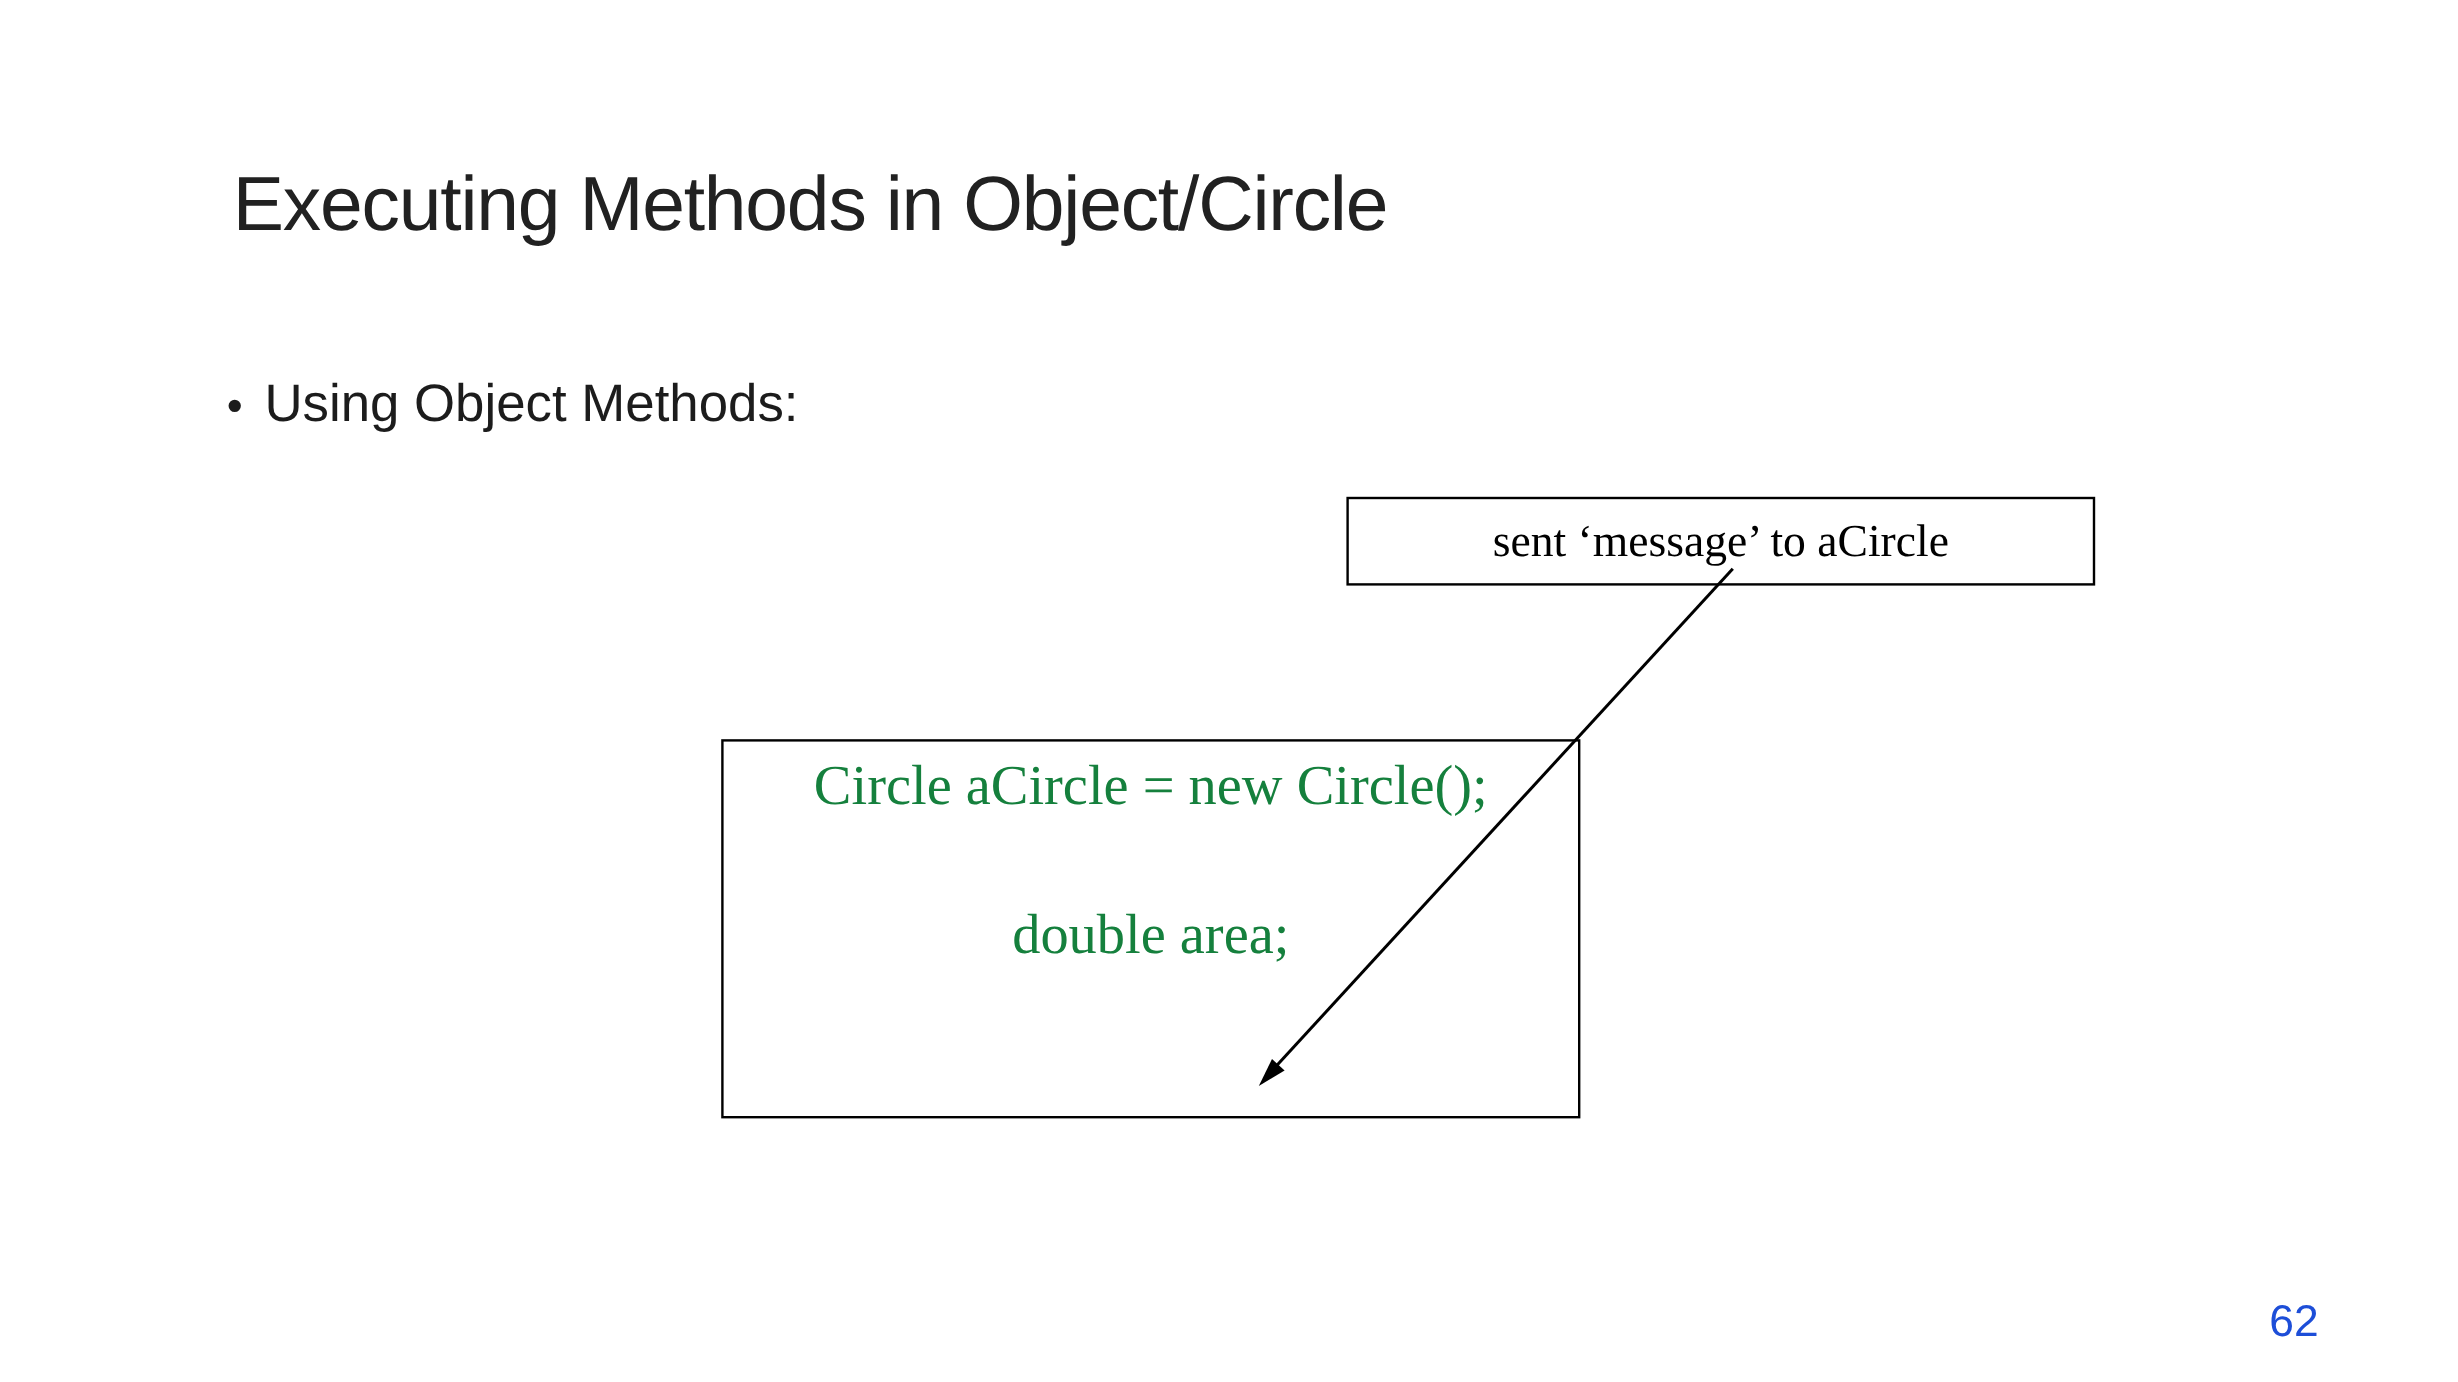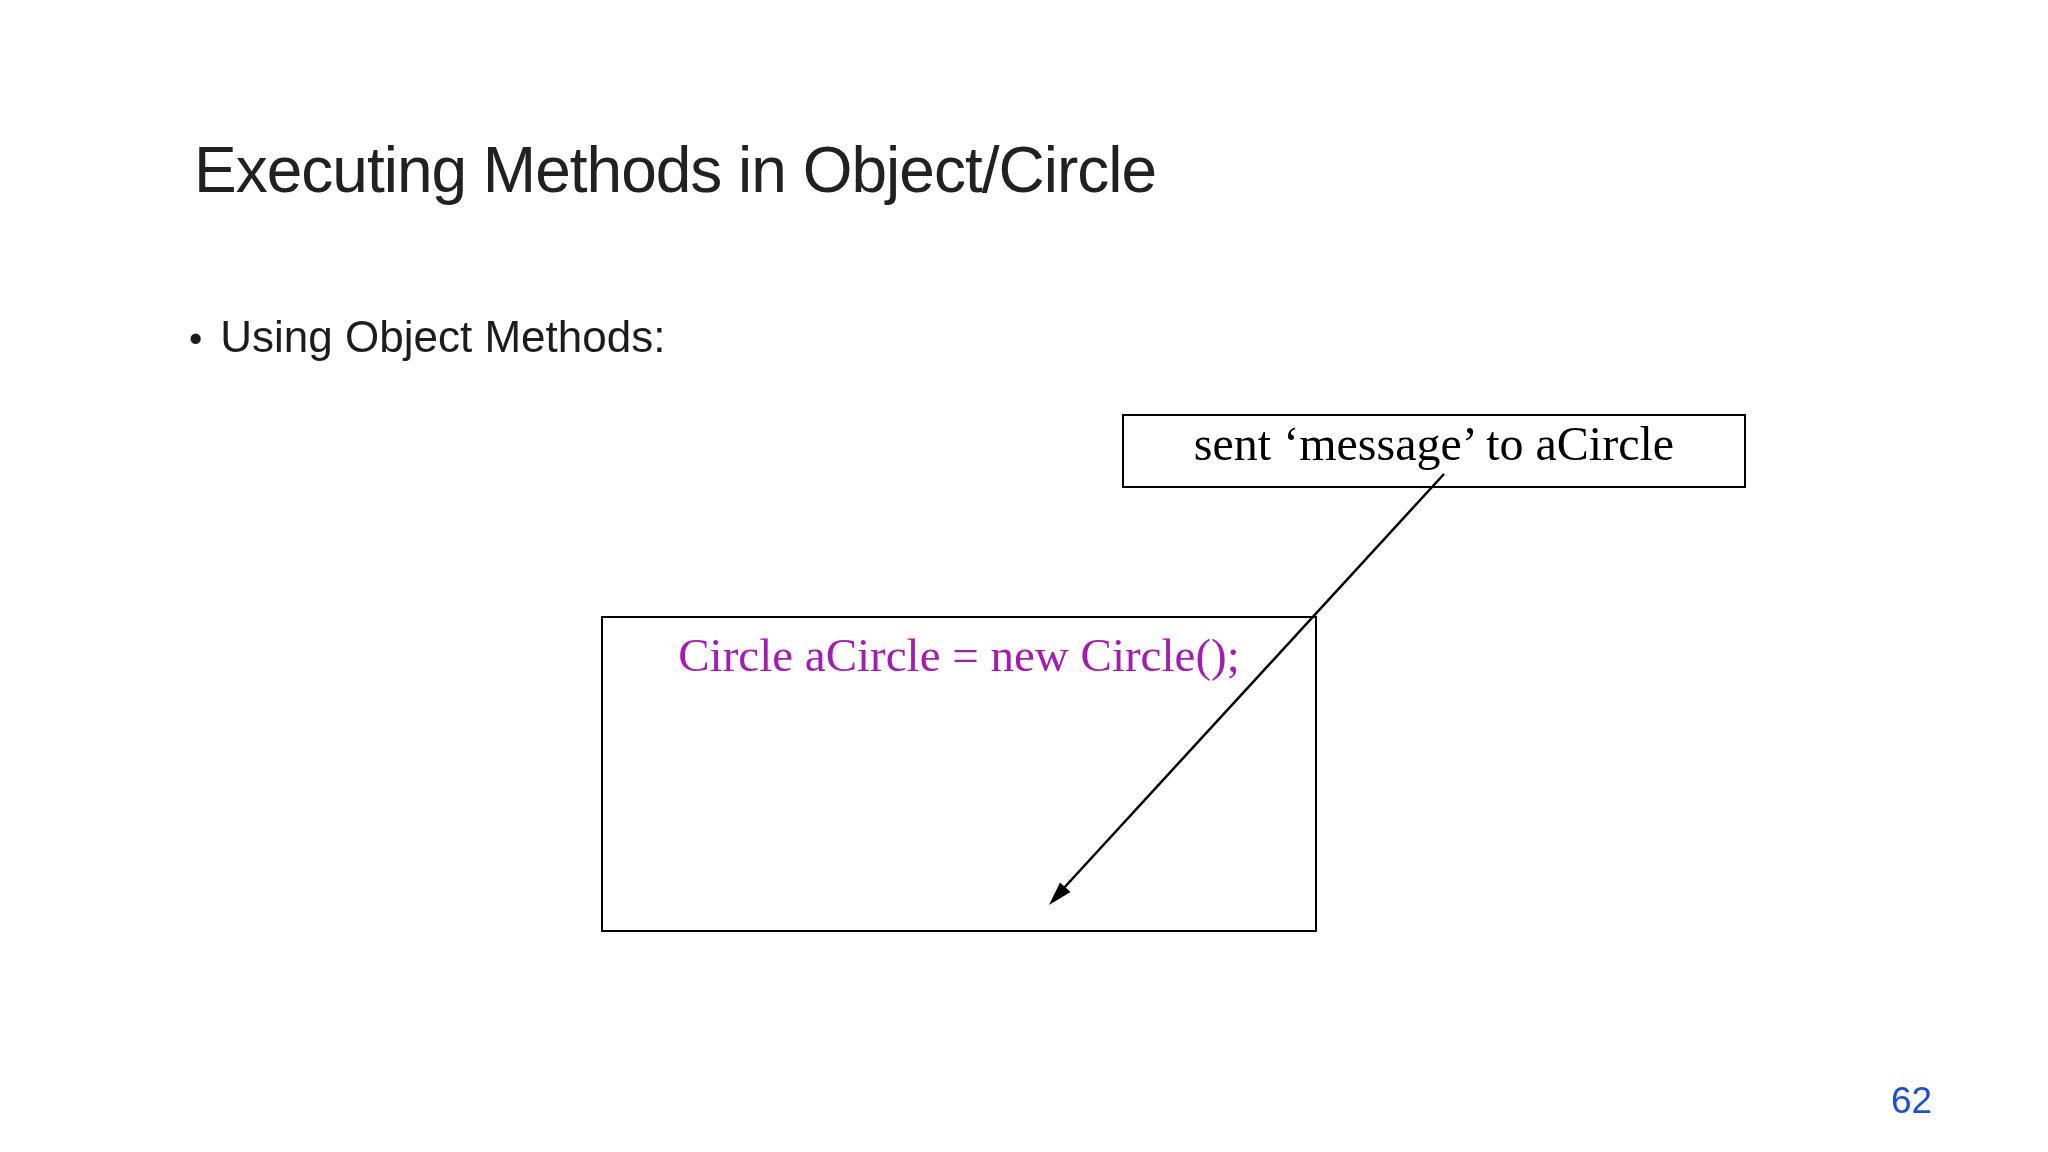--- a/index.html
+++ b/index.html
@@ -45,42 +45,43 @@
     color: #000000;
   }
   #message-box {
     left: 1085px;
     top: 414px;
     width: 624px;
     height: 74px;
     border: 2px solid #000000;
     box-sizing: border-box;
     display: flex;
+    align-items: center;
     justify-content: center;
-    font-size: 48px;
+    font-size: 38px;
     white-space: nowrap;
     background: transparent;
   }
   #code-box {
     left: 564px;
     top: 616px;
     width: 716px;
     height: 316px;
     border: 2px solid #000000;
     box-sizing: border-box;
     padding-top: 6px;
     text-align: center;
     background: transparent;
   }
   .code-line {
     height: 62px;
     line-height: 62px;
     font-size: 47px;
     font-family: "Liberation Serif", "DejaVu Serif", serif;
-    color: #a21caf;
+    color: #15803d;
     white-space: nowrap;
   }
   .code-line.highlight {
     color: #2A6EBB;
   }
   #page-number {
     left: 1854px;
     top: 1080px;
     font-size: 37px;
     color: #1d4ed8;
@@ -106,20 +107,21 @@
     <span>Using Object Methods:</span>
   </div>
 
   <div id="message-box" class="abs serif">
     <span>sent ‘message’ to aCircle</span>
   </div>
 
   <div id="code-box" class="abs">
     <div class="code-line">Circle aCircle = new Circle();</div>
     <div class="code-line"></div>
+    <div class="code-line">double area;</div>
   </div>
 
   <svg id="arrow-layer" viewBox="0 0 2048 1152" xmlns="http://www.w3.org/2000/svg">
     <line x1="1407" y1="474" x2="1026" y2="889" stroke="#000000" stroke-width="2.5"></line>
     <polygon points="1012,905 1023,882.5 1033.5,892" fill="#000000"></polygon>
   </svg>
 
   <div id="page-number" class="abs">62</div>
 
 </div>

